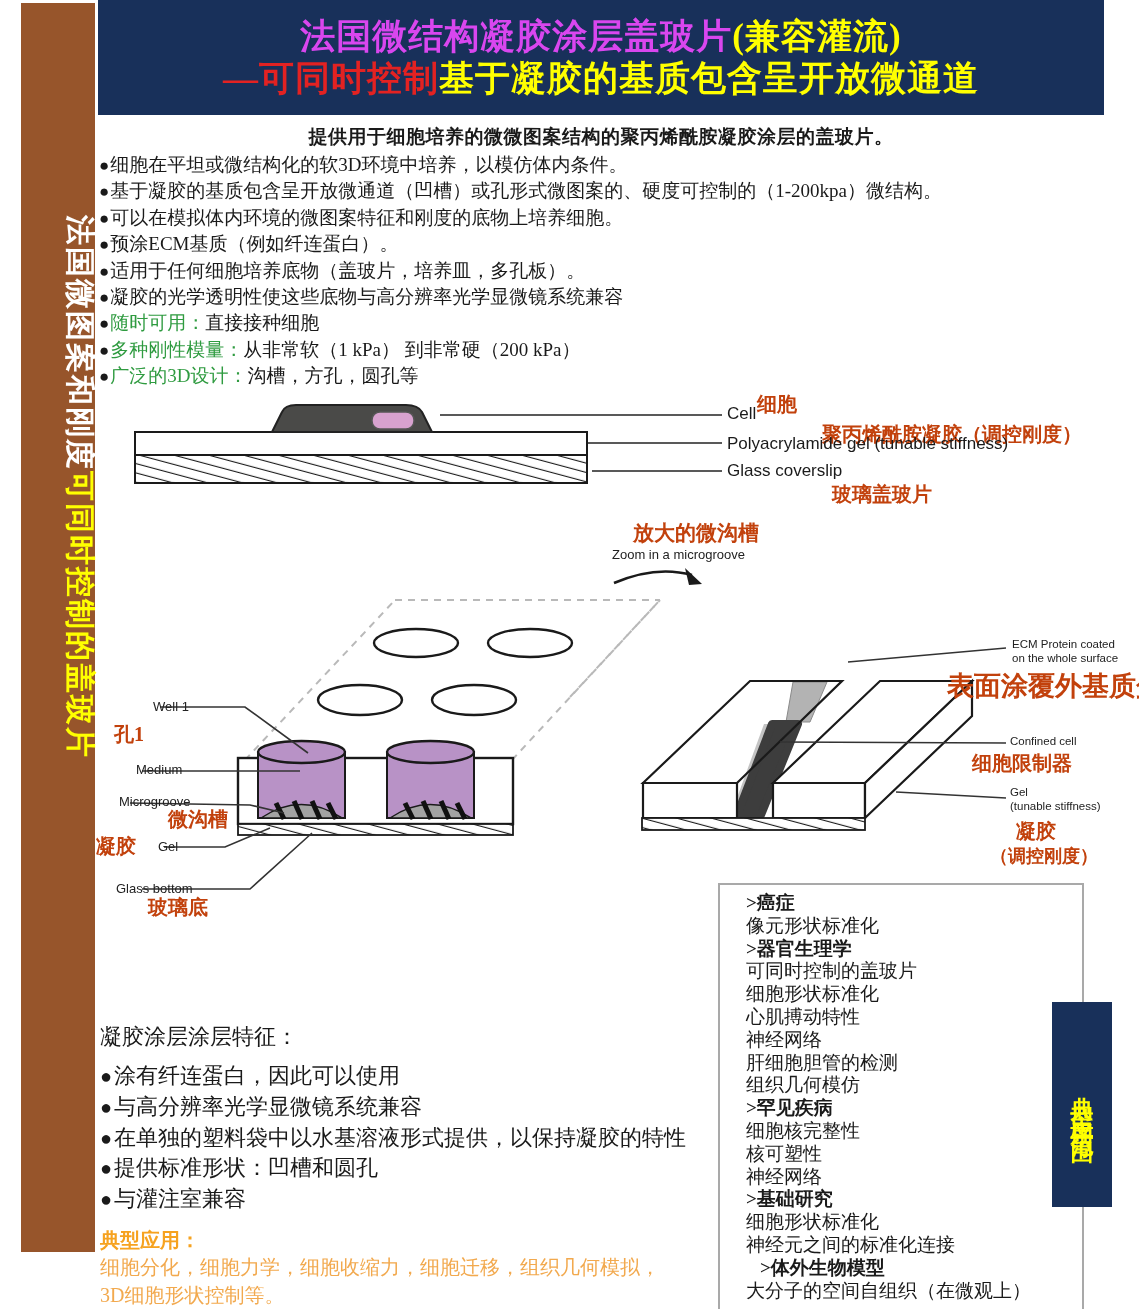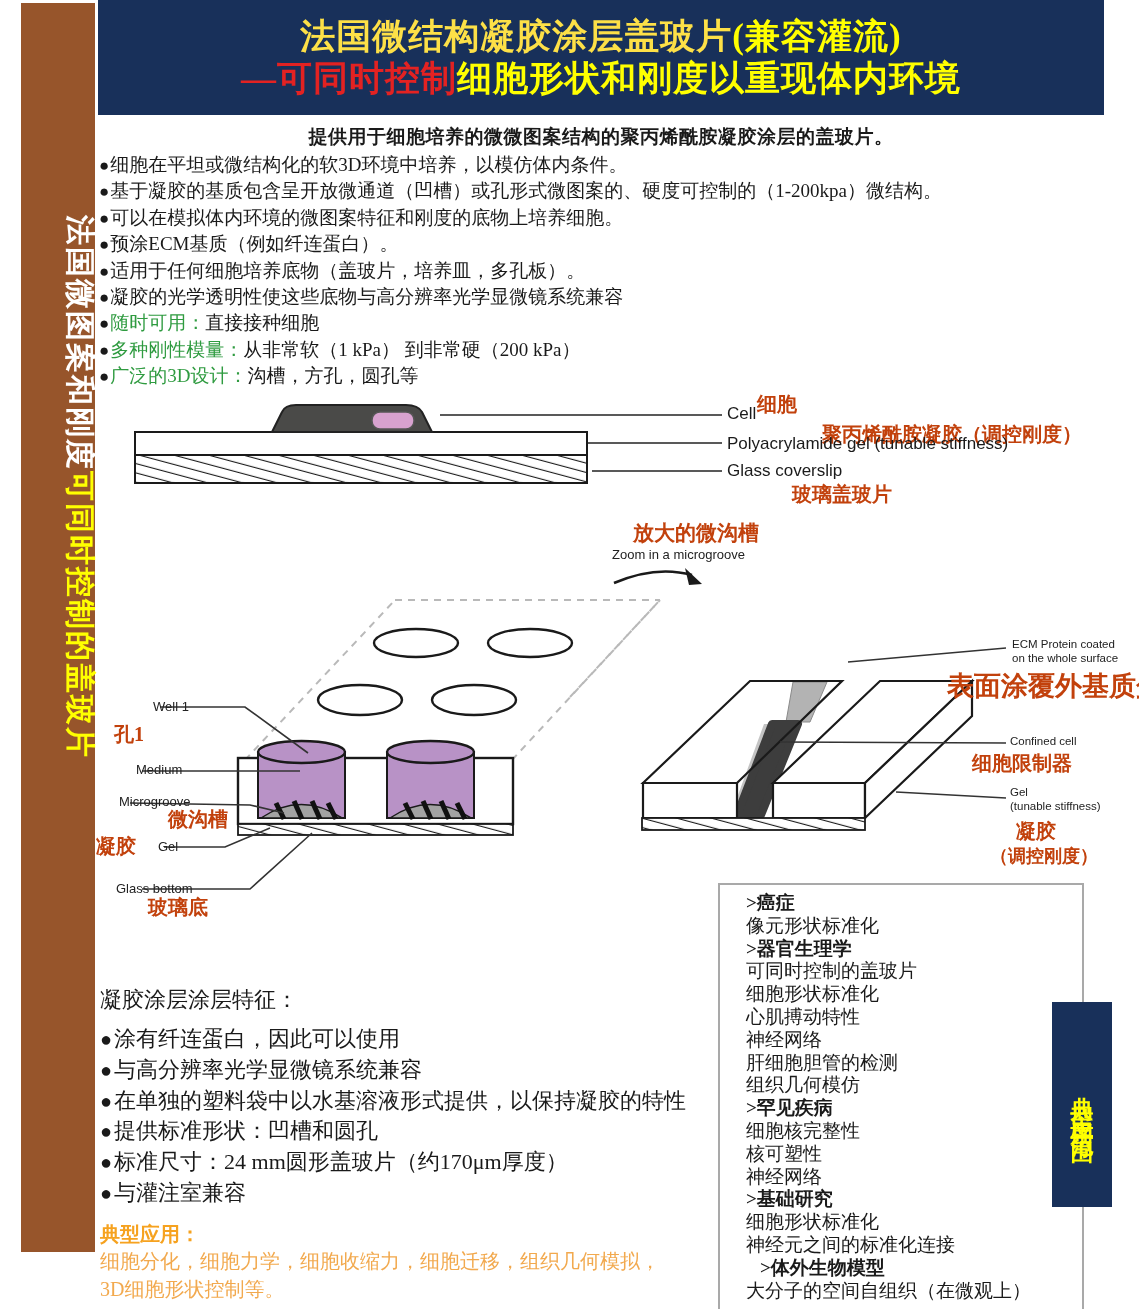--- a/index.html
+++ b/index.html
@@ -10,21 +10,21 @@
   .sidebar{position:absolute;left:21px;top:3px;width:74px;height:1249px;background:#97552b;}
   .sidebar-text{position:absolute;left:79px;top:212px;transform:rotate(90deg);transform-origin:0 0;
         white-space:nowrap;font-size:30px;font-weight:bold;letter-spacing:2px;}
   .sidebar-text .w{color:#ffffff;}
   .sidebar-text .y{color:#ffff00;}
 
   
   .header{position:absolute;left:98px;top:0;width:1006px;height:115px;background:#18305a;
         display:flex;flex-direction:column;justify-content:center;align-items:center;}
   .header .hline{font-size:35px;font-weight:bold;line-height:42px;letter-spacing:1px;white-space:nowrap;}
-  .t-white{color:#fde047;}
+  .t-white{color:#d946ef;}
   .t-yellow{color:#ffff00;}
   .t-red{color:#e32222;}
 
   
   .intro-line{position:absolute;left:98px;top:124px;width:1006px;text-align:center;
         font-size:19px;font-weight:bold;color:#1a1a1a;letter-spacing:0.5px;}
   .bullets{position:absolute;left:99px;top:152px;width:950px;font-size:19px;color:#1a1a1a;}
   .bullet{line-height:25.4px;white-space:nowrap;}
   .bullet .dot{font-size:17px;margin-right:1px;}
   .bullet .lead{color:#2f9b40;}
@@ -33,21 +33,21 @@
   .cnlab{position:absolute;color:#c2410c;font-weight:bold;font-size:20px;white-space:nowrap;
         font-family:"Liberation Serif",serif;}
   .enlab{position:absolute;color:#1a1a1a;font-size:17px;white-space:nowrap;
         font-family:"Liberation Sans",sans-serif;}
   .enlab.small{font-size:11.5px;color:#222;}
   .enlab.mid{font-size:13px;color:#222;}
   .svgabs{position:absolute;}
 
   
   .features{position:absolute;left:100px;top:986px;width:640px;font-size:22px;color:#1a1a1a;}
-  .f-title{line-height:28px;margin-bottom:10px;}
+  .f-title{line-height:28px;margin-bottom:10px;margin-top:37px;}
   .f-item{line-height:30.8px;white-space:nowrap;}
   .f-item .dot{font-size:20px;margin-right:2px;}
   .apps-label{margin-top:12px;color:#f6a21f;font-weight:bold;font-size:20px;line-height:26px;}
   .apps-line{color:#f2a94e;font-size:20px;line-height:28px;white-space:nowrap;}
 
   
   .apps-box{position:absolute;left:718px;top:883px;width:366px;height:428px;box-sizing:border-box;
         border:2px solid #a9a9a9;background:#ffffff;padding:7px 0 0 26px;
         font-size:19px;line-height:22.8px;color:#1a1a1a;}
   .apps-box .hd{font-weight:bold;}
@@ -68,21 +68,21 @@
     <div class="sidebar-text">
       <span class="w">法国微图案和刚度</span><span class="y">可同时控制的盖玻片</span>
     </div>
   </div>
 
   <div class="header">
     <div class="hline">
       <span class="t-white">法国微结构凝胶涂层盖玻片</span><span class="t-yellow">(兼容灌流)</span>
     </div>
     <div class="hline">
-      <span class="t-red">—可同时控制</span><span class="t-yellow">细胞形状和刚度以重现体内环境</span>
+      <span class="t-red">—可同时控制</span><span class="t-yellow">基于凝胶的基质包含呈开放微通道</span>
     </div>
   </div>
 
   <div class="intro-line">提供用于细胞培养的微微图案结构的聚丙烯酰胺凝胶涂层的盖玻片。</div>
 
   <div class="bullets">
     <div class="bullet"><span class="dot">●</span><span class="lead"></span><span>细胞在平坦或微结构化的软3D环境中培养，以模仿体内条件。</span></div>
     <div class="bullet"><span class="dot">●</span><span class="lead"></span><span>基于凝胶的基质包含呈开放微通道（凹槽）或孔形式微图案的、硬度可控制的（1-200kpa）微结构。</span></div>
     <div class="bullet"><span class="dot">●</span><span class="lead"></span><span>可以在模拟体内环境的微图案特征和刚度的底物上培养细胞。</span></div>
     <div class="bullet"><span class="dot">●</span><span class="lead"></span><span>预涂ECM基质（例如纤连蛋白）。</span></div>
@@ -106,21 +106,21 @@
     <rect x="262" y="20" width="42" height="17" rx="8" fill="#d8a2cf" stroke="#555" stroke-width="1.5"></rect>
     <line x1="330" y1="23" x2="612" y2="23" stroke="#222" stroke-width="1.6"></line>
     <line x1="478" y1="51" x2="612" y2="51" stroke="#222" stroke-width="1.6"></line>
     <line x1="482" y1="79" x2="612" y2="79" stroke="#222" stroke-width="1.6"></line>
   </svg>
   <div class="cnlab" style="left:757px;top:391px;">细胞</div>
   <div class="enlab" style="left:727px;top:404px;">Cell</div>
   <div class="cnlab" style="left:822px;top:421px;">聚丙烯酰胺凝胶（调控刚度）</div>
   <div class="enlab" style="left:727px;top:434px;">Polyacrylamide gel (tunable stiffness)</div>
   <div class="enlab" style="left:727px;top:461px;">Glass coverslip</div>
-  <div class="cnlab" style="left:792px;top:481px;">玻璃盖玻片</div>
+  <div class="cnlab" style="left:832px;top:481px;">玻璃盖玻片</div>
 
   <div class="cnlab" style="left:633px;top:519px;font-size:21px;">放大的微沟槽</div>
   <div class="enlab mid" style="left:612px;top:547px;">Zoom in a microgroove</div>
   <svg class="svgabs" style="left:608px;top:563px;" width="105" height="38" viewBox="0 0 105 38">
     <path d="M6,20 Q48,2 84,12" fill="none" stroke="#1a1a1a" stroke-width="2.6"></path>
     <polygon points="94,21 77,5 81,22" fill="#1a1a1a"></polygon>
   </svg>
 
   <svg class="svgabs" style="left:100px;top:585px;" width="580" height="330" viewBox="0 0 580 330">
     <defs>
@@ -222,21 +222,20 @@
   <div class="enlab small" style="left:1010px;top:800px;">(tunable stiffness)</div>
   <div class="cnlab" style="left:1016px;top:818px;">凝胶</div>
   <div class="cnlab" style="left:990px;top:844px;font-size:18px;">（调控刚度）</div>
 
   <div class="features">
     <div class="f-title">凝胶涂层涂层特征：</div>
     <div class="f-item"><span class="dot">●</span><span>涂有纤连蛋白，因此可以使用</span></div>
     <div class="f-item"><span class="dot">●</span><span>与高分辨率光学显微镜系统兼容</span></div>
     <div class="f-item"><span class="dot">●</span><span>在单独的塑料袋中以水基溶液形式提供，以保持凝胶的特性</span></div>
     <div class="f-item"><span class="dot">●</span><span>提供标准形状：凹槽和圆孔</span></div>
-    <div class="f-item"><span class="dot">●</span><span>标准尺寸：24 mm圆形盖玻片（约170μm厚度）</span></div>
     <div class="f-item"><span class="dot">●</span><span>与灌注室兼容</span></div>
     <div class="apps-label">典型应用：</div>
     <div class="apps-line">细胞分化，细胞力学，细胞收缩力，细胞迁移，组织几何模拟，</div>
     <div class="apps-line">3D细胞形状控制等。</div>
   </div>
 
   <div class="apps-box">
     <div class="hd">&gt;癌症</div>
     <div>像元形状标准化</div>
     <div class="hd">&gt;器官生理学</div>

